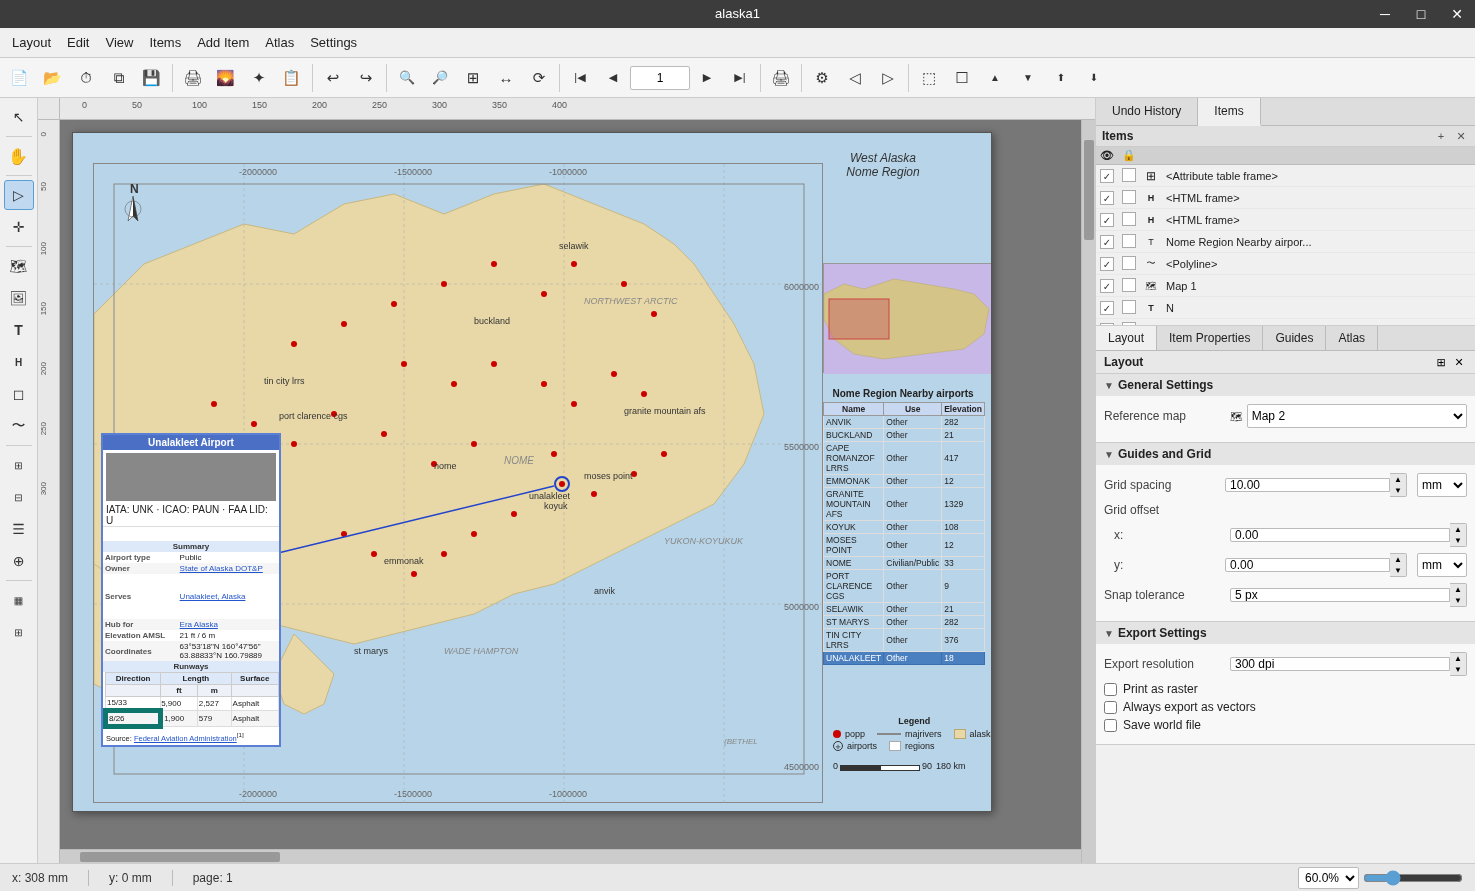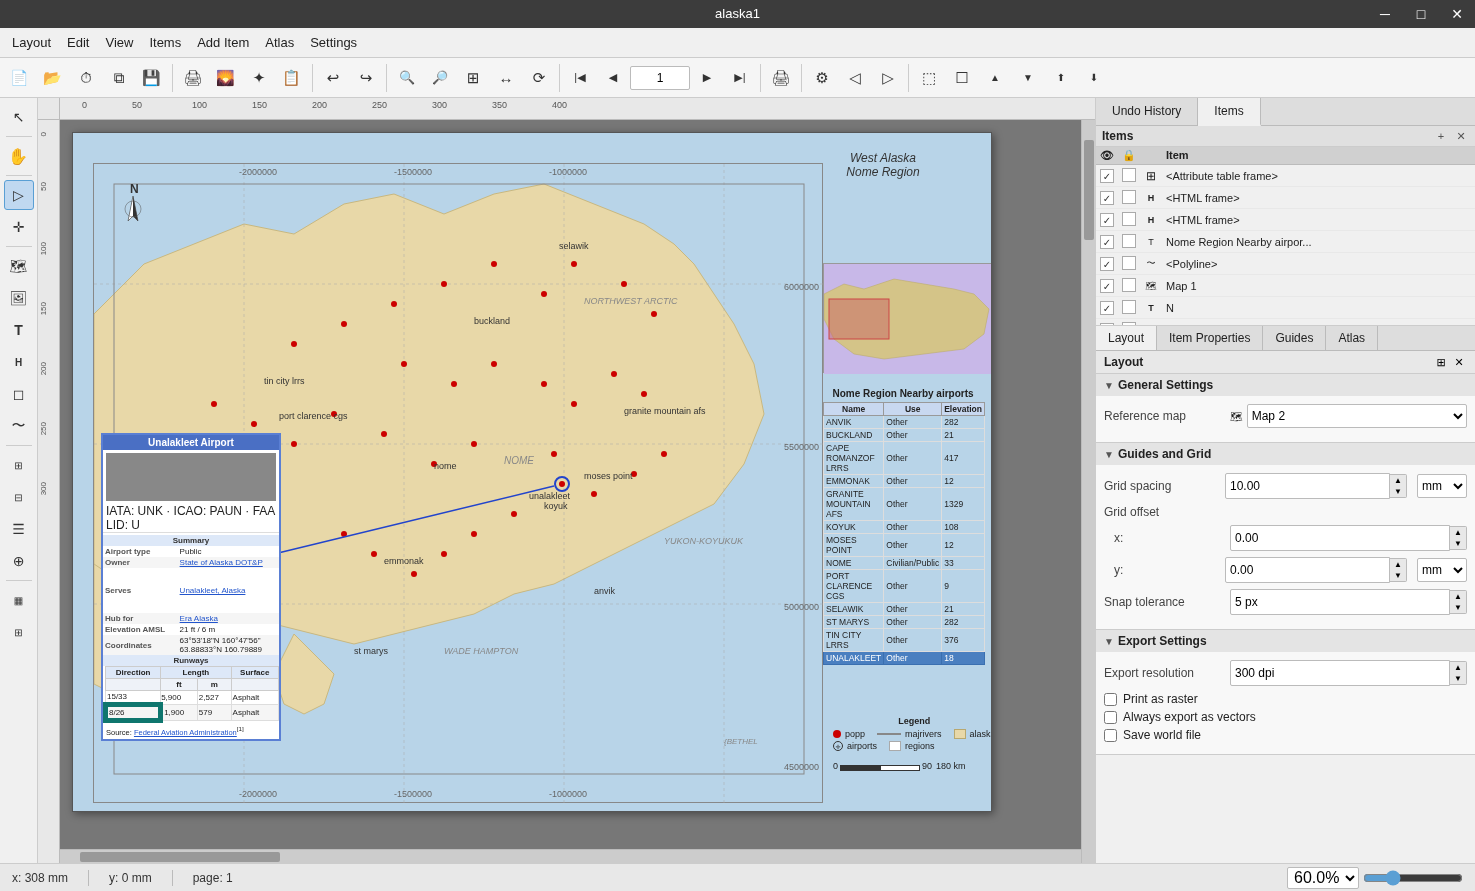--- a/index.html
+++ b/index.html
@@ -279,24 +279,24 @@
       font-size: 12px;
       background: #fff;
     }
     .prop-spinbox {
       display: flex;
       align-items: center;
       flex: 1;
     }
     .prop-spinbox input {
       flex: 1;
-      height: 22px;
+      height: 14px;
       border: 1px solid #bbb;
       border-radius: 2px 0 0 2px;
-      padding: 12px 4px;
+      padding: 4px 4px;
       font-size: 12px;
     }
     .prop-spinbox .spin-btns {
       display: flex;
       flex-direction: column;
       border: 1px solid #bbb;
       border-left: none;
       border-radius: 0 2px 2px 0;
     }
     .prop-spinbox .spin-btn {
@@ -332,21 +332,21 @@
     .zoom-control {
       display: flex;
       align-items: center;
       gap: 4px;
       margin-left: auto;
     }
     .zoom-select {
       height: 22px;
       border: 1px solid #bbb;
       border-radius: 2px;
-      font-size: 16px;
+      font-size: 12px;
       background: #fff;
       padding: 0 2px;
     }
     .zoom-slider {
       width: 100px;
       accent-color: #5a9fd4;
     }
 
     
     .ruler-ticks {
@@ -730,21 +730,21 @@
                   <td style="border:1px solid #3a6fb0;padding:1px 2px;">Other</td>
                   <td style="border:1px solid #3a6fb0;padding:1px 2px;">18</td>
                 </tr>
             </tbody>
           </table>
         </div>
 
         <div style="position:absolute;top:300px;left:28px;width:180px;background:#fff;border:2px solid #5a7fd4;font-size:8.5px;">
           <div style="background:#4a6fc4;color:#fff;text-align:center;font-weight:bold;font-size:10px;padding:2px 4px;">Unalakleet Airport</div>
           <div style="background:#888;height:48px;margin:3px;"></div>
-          <div style="padding:0 3px;font-size:12px;border-bottom:1px solid #ddd;margin-bottom:2px;">IATA: UNK · ICAO: PAUN · FAA LID: U</div>
+          <div style="padding:0 3px;font-size:10px;border-bottom:1px solid #ddd;margin-bottom:14px;">IATA: UNK · ICAO: PAUN · FAA LID: U</div>
           <table style="width:100%;border-collapse:collapse;font-size:8px;">
             <tbody>
                 <tr style="background:#dde8f8;">
               <td colspan="2" style="text-align:center;font-weight:bold;color:#333;padding:1px;">Summary</td>
             </tr>
             <tr>
               <td style="padding:1px 2px;color:#555;font-weight:bold;">Airport type</td>
               <td style="padding:1px 2px;">Public</td>
             </tr>
             <tr style="background:#f5f5f5;">
@@ -859,21 +859,20 @@
         <div id="items-header-icons">
           <button class="items-header-btn">+</button>
           <button class="items-header-btn">✕</button>
         </div>
       </div>
 
       <div id="items-table-header">
         <div class="items-col-vis">👁</div>
         <div class="items-col-lock">🔒</div>
         <div class="items-col-icon"></div>
-        <div class="items-col-name">Item</div>
       </div>
 
       <div id="items-list">
 
         <div class="item-row">
           <div class="vis-cb"><span class="vis-check checked">✓</span></div>
           <div class="lock-cb"><span class="vis-check"></span></div>
           <div class="item-icon">⊞</div>
           <div class="item-name">&lt;Attribute table frame&gt;</div>
         </div>

